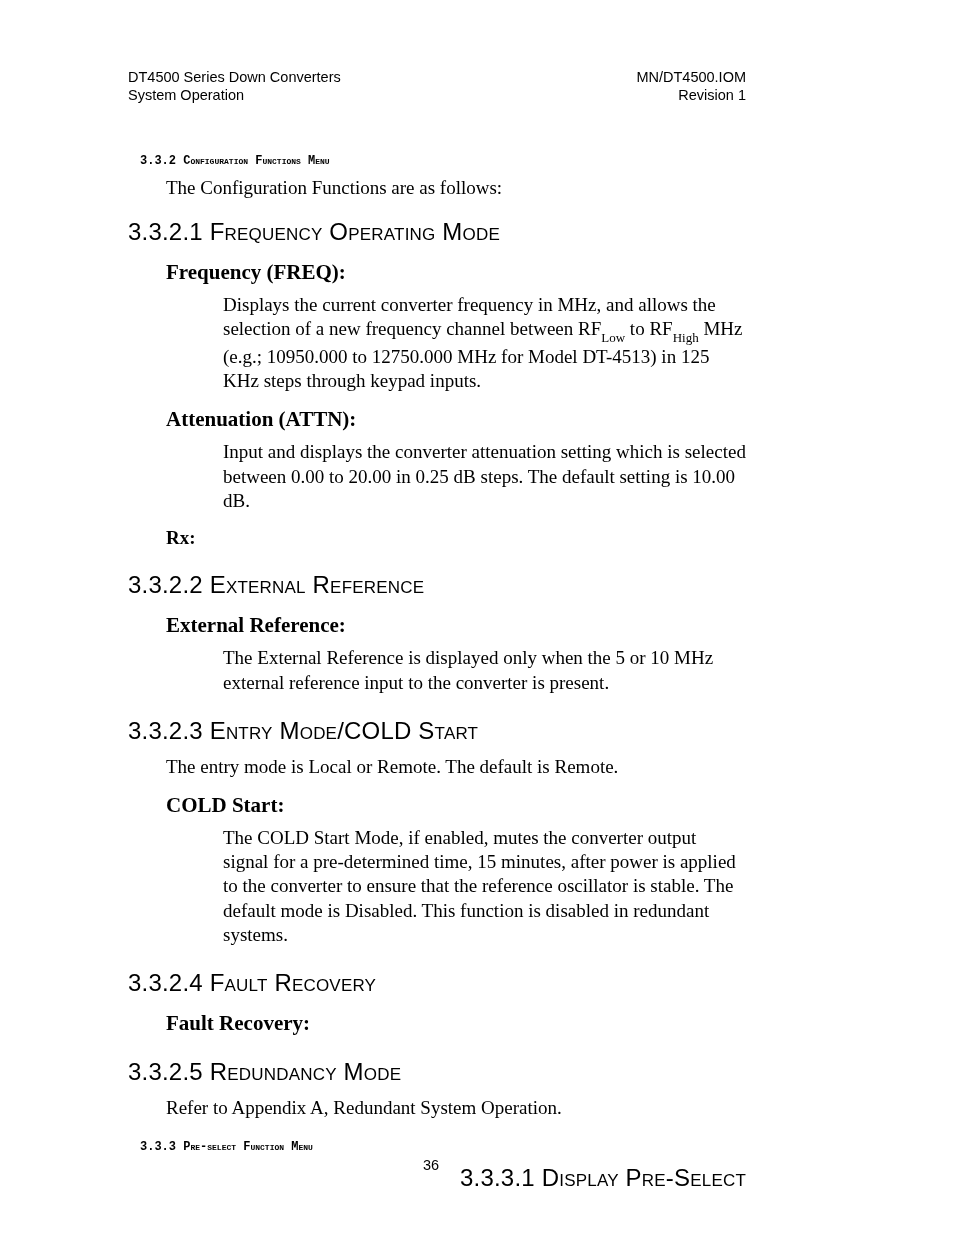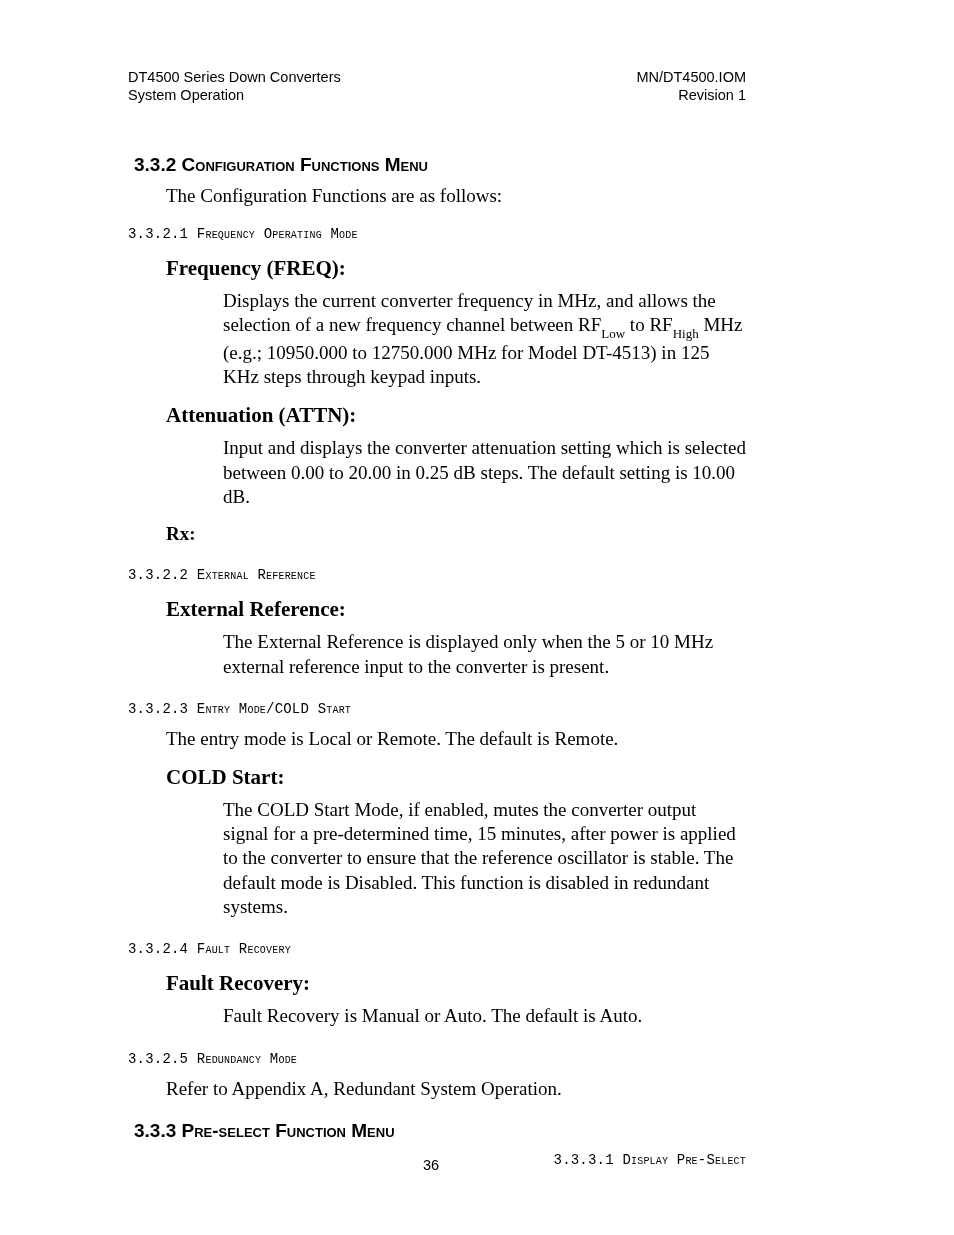--- a/index.html
+++ b/index.html
@@ -24,30 +24,30 @@
     justify-content: space-between;
     font-family: Arial, Helvetica, sans-serif;
     font-size: 14.5px;
     line-height: 1.25;
     margin-bottom: 50px;
   }
   .header-right {
     text-align: right;
   }
   .h2 {
-    font-family: Liberation Sans, sans-serif;
+    font-family: Liberation Mono, monospace;
     font-weight: bold;
-    font-size: 19px;
+    font-size: 12px;
     font-variant: small-caps;
-    margin: 0 0 8px 6px;
+    margin: 0 0 8px 12px;
   }
   .h3 {
-    font-family: Liberation Mono, monospace;
+    font-family: Liberation Sans, sans-serif;
     font-weight: normal;
-    font-size: 14px;
+    font-size: 24px;
     font-variant: small-caps;
     margin: 22px 0 10px 0;
     letter-spacing: 0.2px;
   }
   .h3-num {
     font-variant: normal;
   }
   .body-text {
     font-size: 19px;
     line-height: 1.25;
@@ -141,21 +141,20 @@
   </div>
   <p class="body-text">The entry mode is Local or Remote.  The default is Remote.</p>
   <div class="def-term">COLD Start:</div>
   <p class="def-body">The COLD Start Mode, if enabled, mutes the converter output signal for a pre-determined time, 15 minutes, after power is applied to the converter to ensure that the reference oscillator is stable.  The default mode is Disabled. This function is disabled in redundant systems.</p>
 
   <div class="h3">
     <span class="h3-num">3.3.2.4</span>
     <span>Fault Recovery</span>
   </div>
   <div class="def-term">Fault Recovery:</div>
-  <p class="def-body">Fault Recovery is Manual or Auto.  The default is Auto.</p>
 
   <div class="h3">
     <span class="h3-num">3.3.2.5</span>
     <span>Redundancy Mode</span>
   </div>
   <p class="body-text">Refer to Appendix A, Redundant System Operation.</p>
 
   <div class="h2" style="margin-top:20px;">
     <span class="h3-num">3.3.3</span>
     <span>Pre-select Function Menu</span>

